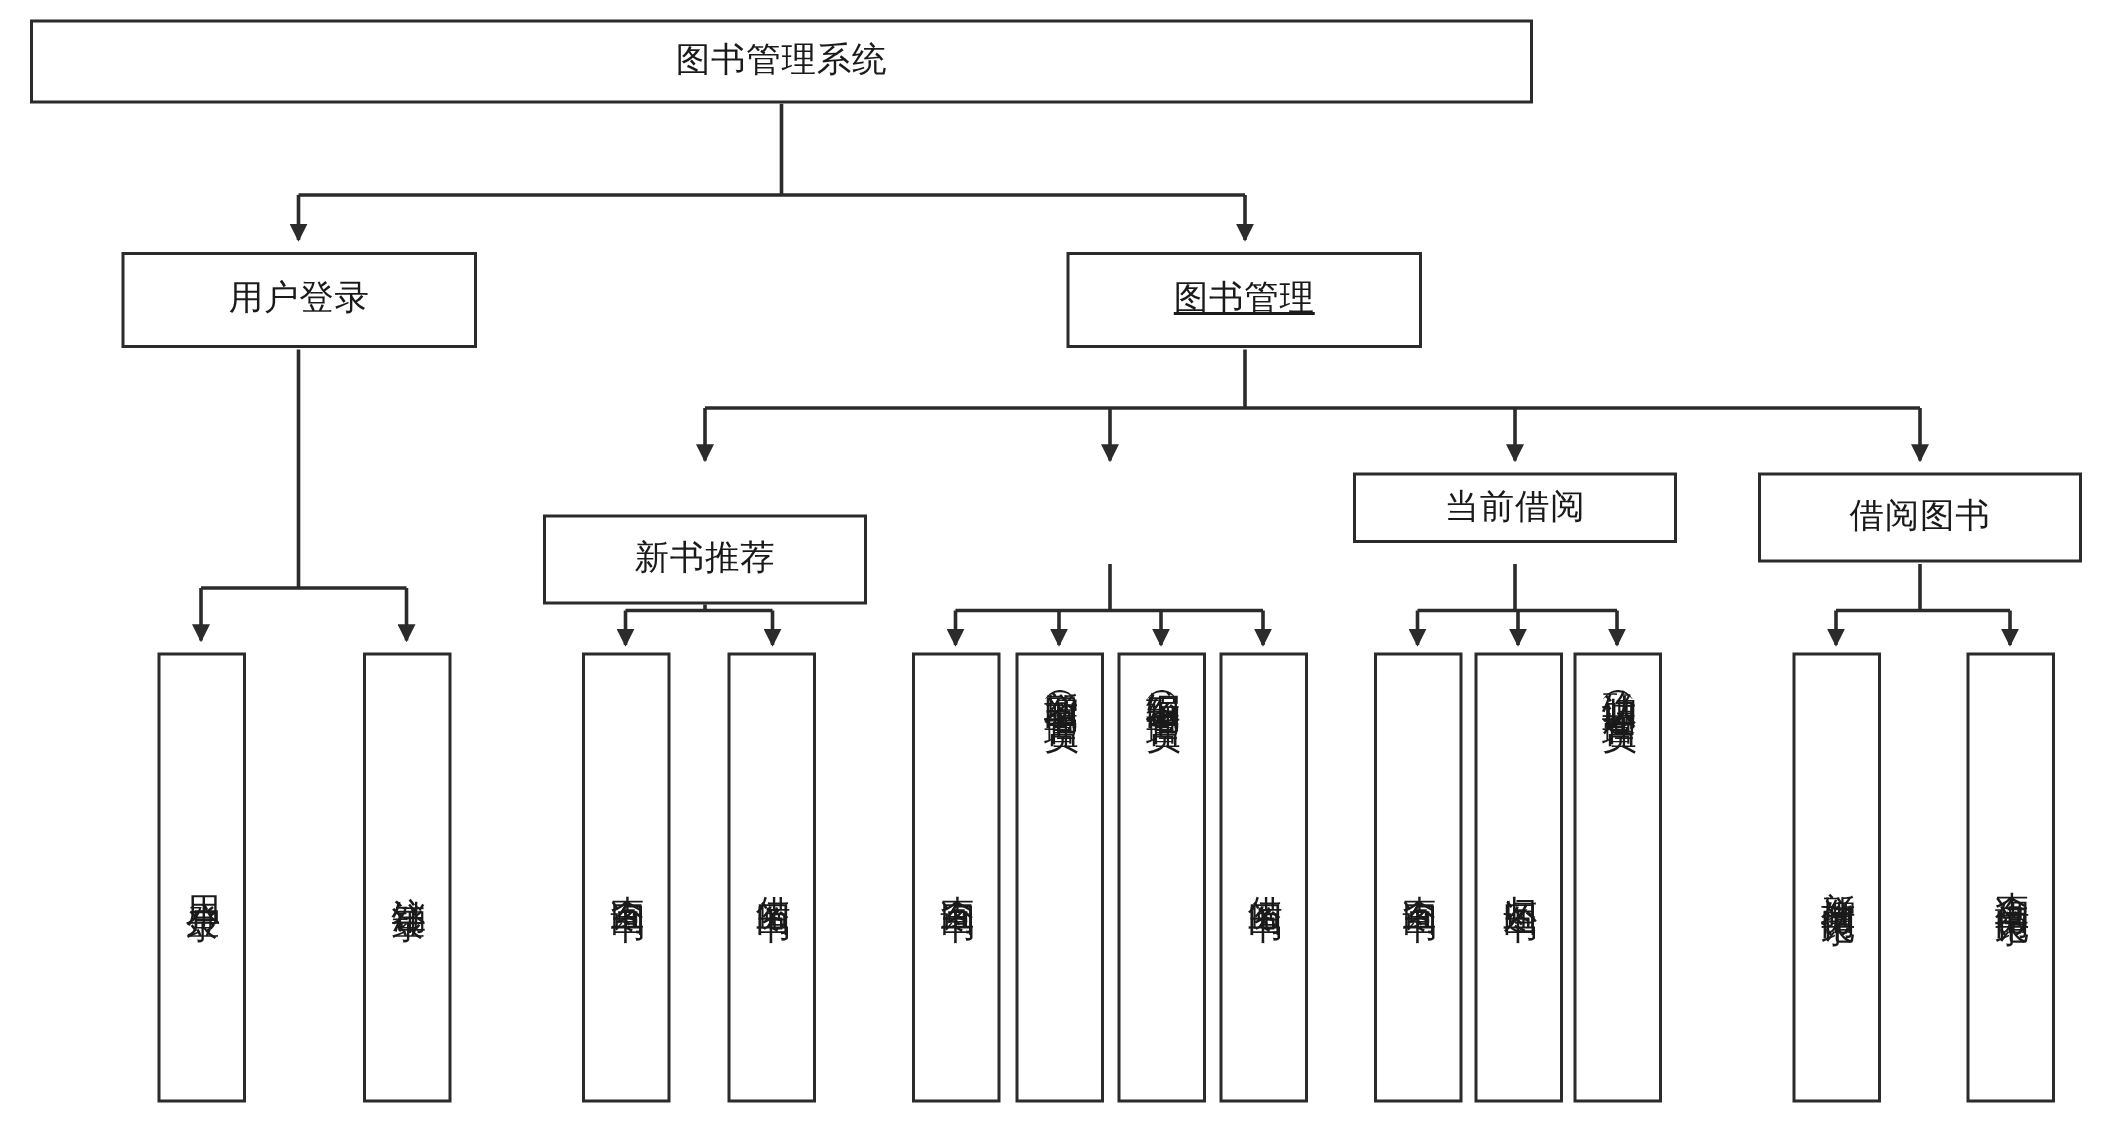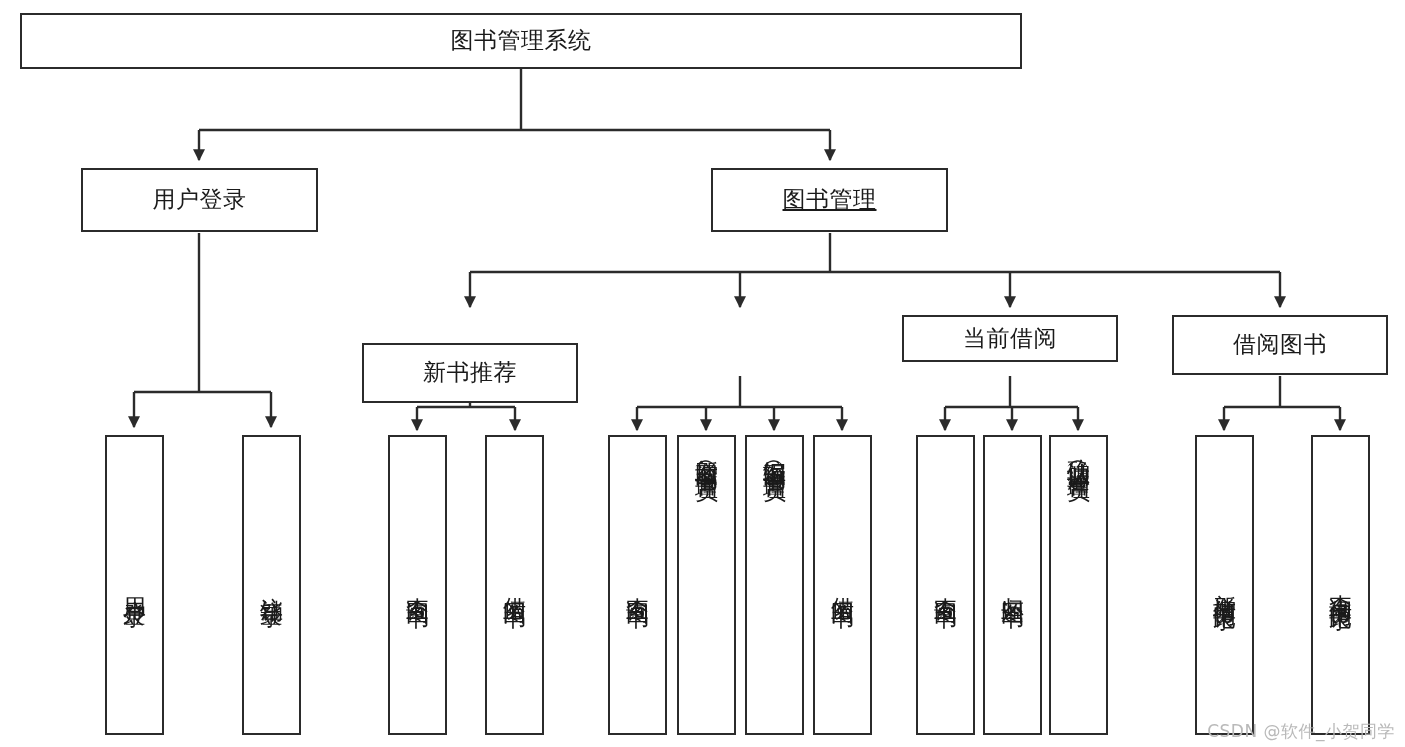--- a/index.html
+++ b/index.html
@@ -201,15 +201,14 @@
   </div>
 
   <div class="node vert centered" style="left:1195px; top:435px; width:59px; height:300px;">
     <span class="lbl">新增借阅记录</span>
   </div>
 
   <div class="node vert centered" style="left:1311px; top:435px; width:59px; height:300px;">
     <span class="lbl">查询借阅记录</span>
   </div>
 
-  <div class="watermark">CSDN @软件_小贺同学</div>
 
 </div>
 
 </body></html>

